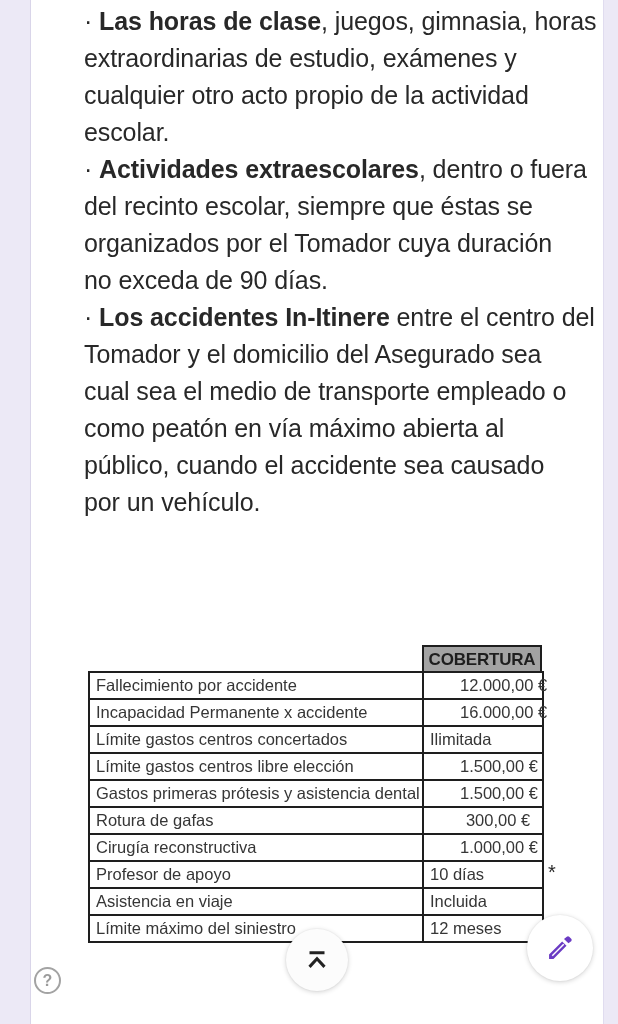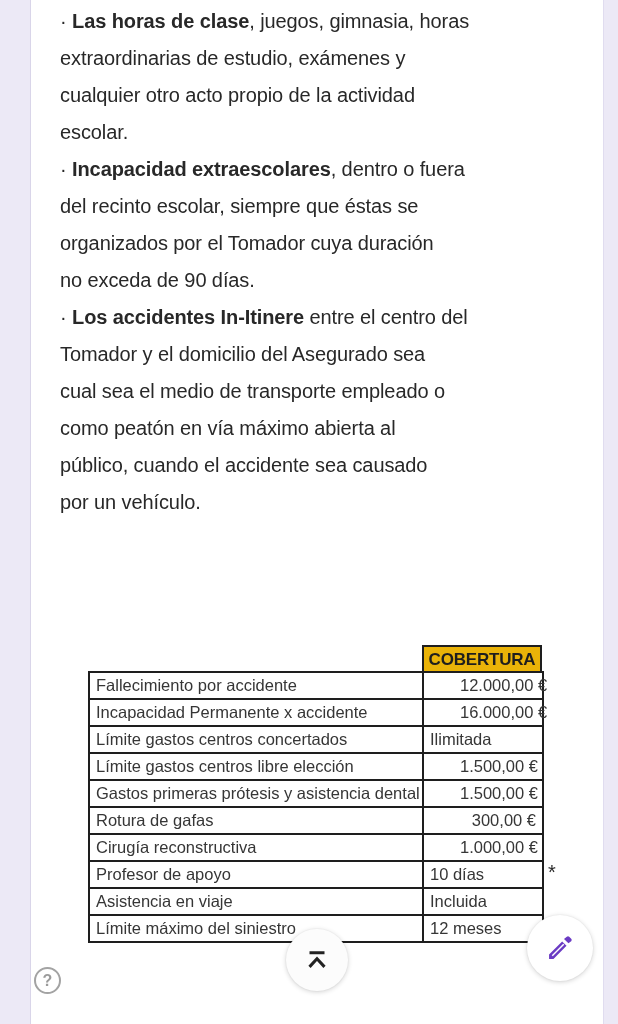--- a/index.html
+++ b/index.html
@@ -11,44 +11,45 @@
   #screen { position:absolute; inset:0; width:618px; height:1024px; background:#ffffff; }
 
   
   .strip { position:absolute; top:0; height:1024px; background:#ece9f6; }
   #strip-left  { left:0; width:31px; border-right:1px solid #d9d5e9; }
   #strip-right { left:603px; width:15px; border-left:1px solid #e0dcef; }
 
   
   #doc-text { position:absolute; left:60px; top:3px; width:530px; color:#282828; }
   #doc-text .line {
-    height:37px; line-height:37px; font-size:20px; white-space:nowrap;
+    height:37px; line-height:37px; font-size:25px; white-space:nowrap;
     letter-spacing:-0.1px;
+    margin-left:24px;
   }
   #doc-text .b { font-weight:700; }
 
   
   #cobertura-header {
     position:absolute; left:422px; top:645px; width:120px; height:27px;
     border:2px solid #1e1e1e; border-bottom:none;
     font-size:17px; font-weight:700; color:#1e1e1e; text-align:center;
-    line-height:25px; letter-spacing:-0.2px; background:#eab308;
+    line-height:25px; letter-spacing:-0.2px; background:#a3a3a3;
   }
   #coverage-table {
     position:absolute; left:88px; top:671px; width:454px;
     border-collapse:collapse; table-layout:fixed; background:#fff;
   }
   #coverage-table col.c-label { width:334px; }
   #coverage-table col.c-value { width:120px; }
   #coverage-table td {
     border:2px solid #1e1e1e; height:27px; font-size:16.5px; color:#363636;
     padding:0 6px; white-space:nowrap; overflow:visible; vertical-align:middle;
   }
   #coverage-table td.ctr { text-align:left; }
-  #coverage-table td.right { text-align:right;padding-left:36px; }
+  #coverage-table td.right { text-align:center;padding-left:36px; }
   #coverage-table td.left { text-align:left; }
 
   #footnote-asterisk {
     position:absolute; left:548px; top:861px; font-size:20px; color:#2a2a2a;
   }
 
   
   #help-button {
     position:absolute; left:34px; top:967px; width:27px; height:27px;
     border:2px solid #a3a3a3; border-radius:50%; color:#9b9b9b;
@@ -71,21 +72,21 @@
 <div id="screen">
 
   <div id="strip-left" class="strip"></div>
   <div id="strip-right" class="strip"></div>
 
   <div id="doc-text">
       <div class="line"><span>· </span><span class="b">Las horas de clase</span><span>, juegos, gimnasia, horas</span></div>
       <div class="line"><span>extraordinarias de estudio, exámenes y</span></div>
       <div class="line"><span>cualquier otro acto propio de la actividad</span></div>
       <div class="line"><span>escolar.</span></div>
-      <div class="line"><span>· </span><span class="b">Incapacidad extraescolares</span><span>, dentro o fuera</span></div>
+      <div class="line"><span>· </span><span class="b">Actividades extraescolares</span><span>, dentro o fuera</span></div>
       <div class="line"><span>del recinto escolar, siempre que éstas se</span></div>
       <div class="line"><span>organizados por el Tomador cuya duración</span></div>
       <div class="line"><span>no exceda de 90 días.</span></div>
       <div class="line"><span>· </span><span class="b">Los accidentes In-Itinere</span><span> entre el centro del</span></div>
       <div class="line"><span>Tomador y el domicilio del Asegurado sea</span></div>
       <div class="line"><span>cual sea el medio de transporte empleado o</span></div>
       <div class="line"><span>como peatón en vía máximo abierta al</span></div>
       <div class="line"><span>público, cuando el accidente sea causado</span></div>
       <div class="line"><span>por un vehículo.</span></div>
     </div>

